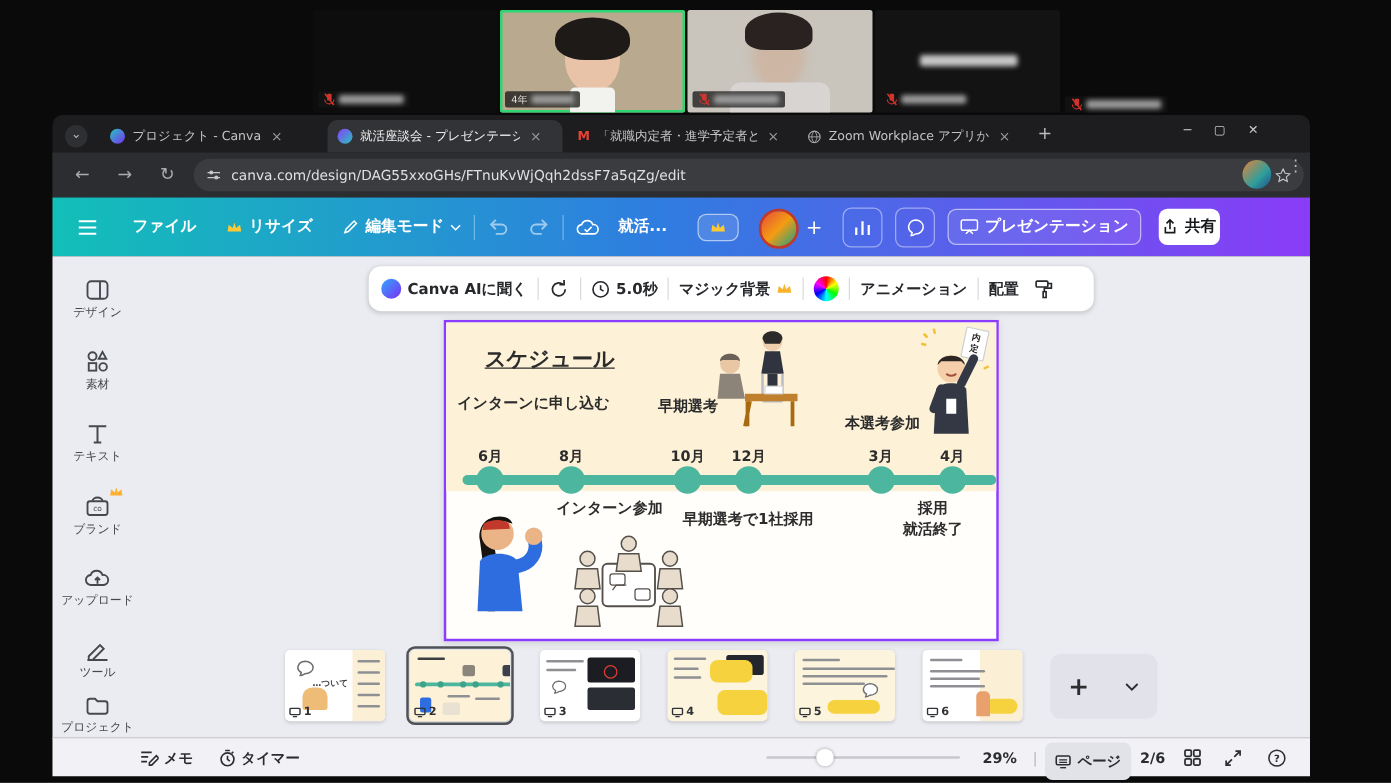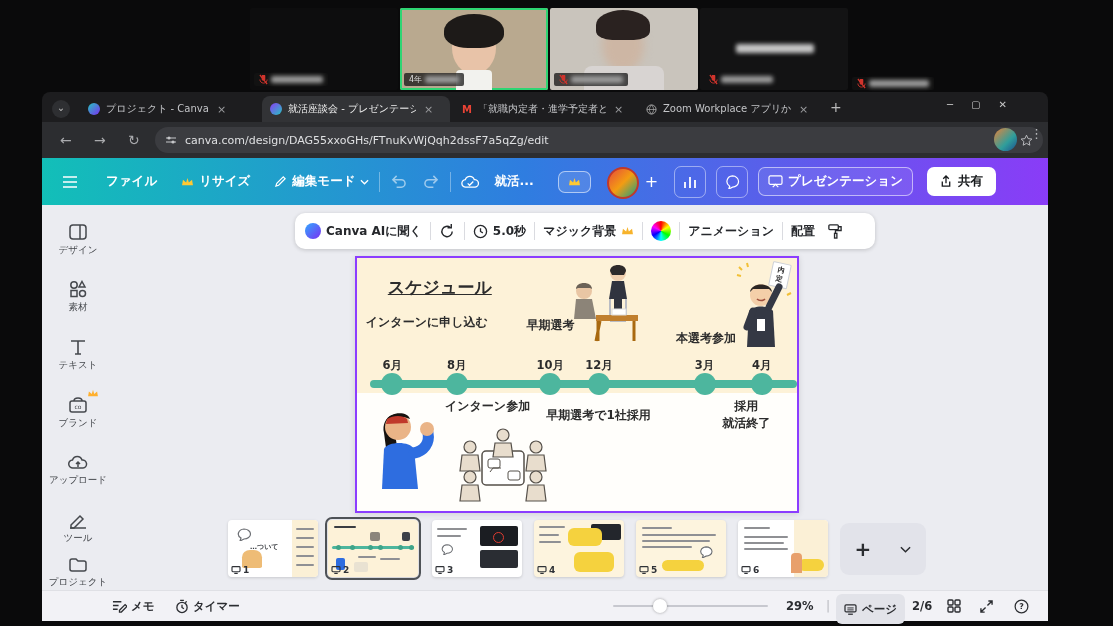--- a/index.html
+++ b/index.html
@@ -32,40 +32,40 @@
   
   #cv-top{position:absolute;left:0;top:66px;width:100%;height:47px;
           background:linear-gradient(90deg,#12bfb8 0%,#2f7de0 48%,#8a3cf7 100%);
           display:flex;align-items:center;color:#fff;font-size:12.5px;font-weight:bold;}
   .tb-item{display:flex;align-items:center;gap:5px;white-space:nowrap;}
   .tb-sep{width:1px;height:20px;background:rgba(255,255,255,.35);margin:0 10px;}
   .pillbtn{border:1px solid rgba(255,255,255,.55);background:rgba(255,255,255,.12);border-radius:7px;
            padding:5px 9px;display:flex;align-items:center;gap:5px;}
   .sqbtn{border:1px solid rgba(255,255,255,.45);border-radius:7px;width:30px;height:30px;
          display:flex;align-items:center;justify-content:center;}
-  #share-btn{background:#fff;color:#17191c;border-radius:7px;padding:6px 13px;display:flex;align-items:center;gap:6px;}
+  #share-btn{background:#fff;color:#17191c;border-radius:7px;padding:6px 3px;display:flex;align-items:center;gap:6px;}
   .dim{opacity:.55;}
   
   #workspace{position:absolute;left:0;top:113px;width:100%;height:385px;background:#ebecf1;}
   .rail-item{position:absolute;left:0;width:72px;text-align:center;color:#45484d;}
   .rail-item .lbl{font-size:9.5px;display:block;margin-top:3px;}
   #ctxbar{position:absolute;left:253px;top:8px;width:560px;height:36px;background:#fff;border-radius:10px;
           box-shadow:0 1px 4px rgba(0,0,0,.18);display:flex;align-items:center;padding:0 10px;gap:8px;
           font-size:12px;color:#26282c;font-weight:bold;white-space:nowrap;}
   .cx-sep{width:1px;height:18px;background:#dadbe0;}
   
   #slide{position:absolute;left:313px;top:51px;width:440px;height:253px;background:#fffefb;
          border:2px solid #8b3dff;box-shadow:0 1px 6px rgba(0,0,0,.12);}
   #slide .cream{position:absolute;left:0;top:0;width:100%;height:53.5%;background:#fdf2d8;}
   .sl-txt{position:absolute;color:#2c2c2c;font-weight:bold;white-space:nowrap;}
   #tl-line{position:absolute;left:3%;top:122px;width:97%;height:8px;background:#4db69e;border-radius:4px;}
   .tl-dot{position:absolute;top:115px;width:22px;height:22px;border-radius:50%;background:#4db69e;transform:translateX(-50%);}
   .tl-month{position:absolute;top:100px;transform:translateX(-50%);font-size:11.5px;font-weight:bold;color:#2c2c2c;}
   
-  .thumb{position:absolute;top:315px;width:90px;height:57px;background:#fff;border-radius:4px;
+  .thumb{position:absolute;top:315px;width:80px;height:57px;background:#fff;border-radius:4px;
          box-shadow:0 1px 3px rgba(0,0,0,.15);overflow:hidden;}
   .thumb.sel{outline:2px solid #4e5257;outline-offset:1px;}
   .pg-tag{position:absolute;left:3px;bottom:2px;display:flex;align-items:center;gap:2px;
           color:#2f3237;font-size:9px;font-weight:bold;}
   .mini-bar{position:absolute;background:#8f9094;border-radius:1px;height:2px;}
   .yellowblob{position:absolute;background:#f5d23e;border-radius:6px;}
   #addpage{position:absolute;left:798px;top:318px;width:86px;height:52px;background:#e2e3ea;border-radius:9px;
            display:flex;align-items:center;justify-content:space-around;color:#2b2d31;}
   
   #statusbar{position:absolute;left:0;top:498px;width:100%;height:30px;background:#f2f2f6;border-top:1px solid #dfe0e5;

